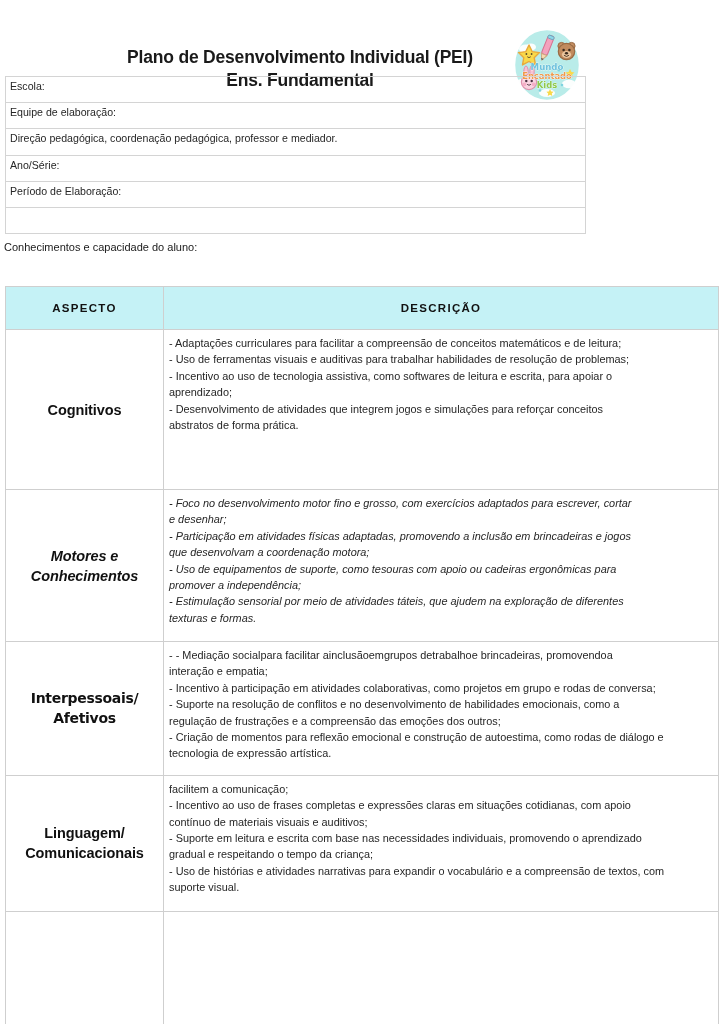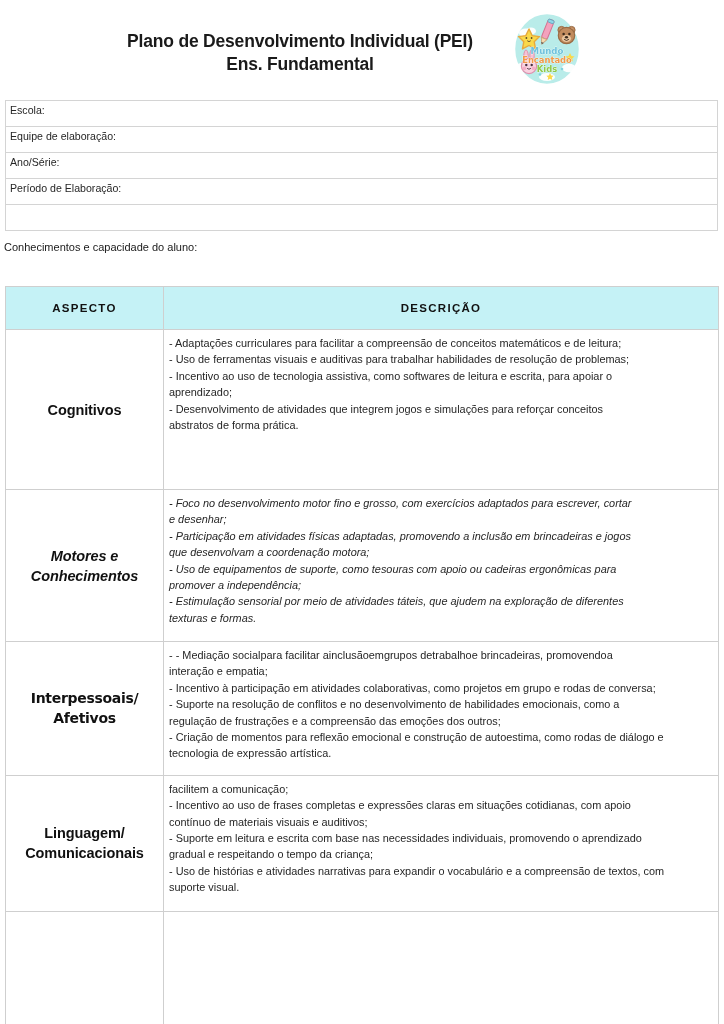--- a/index.html
+++ b/index.html
@@ -14,21 +14,21 @@
   .page {
     position: relative;
     width: 724px;
     height: 1024px;
     background: #ffffff;
   }
 
   
   .header {
     position: absolute;
-    top: 0; left: 0;
+    top: 16px; left: 0;
     width: 600px;
     height: 86px;
   }
   .title-block {
     position: absolute;
     left: 0; right: 0; top: 30px;
     text-align: center;
     padding-left: 40px;
     padding-right: 40px;
   }
@@ -47,22 +47,22 @@
     top: 11px;
     width: 72px;
     height: 76px;
   }
   .logo svg { display: block; width: 72px; height: 76px; }
 
   
   .form-table {
     position: absolute;
     left: 5px;
-    top: 100px;
-    width: 713px;
+    top: 76px;
+    width: 581px;
     border-collapse: collapse;
     table-layout: fixed;
   }
   .form-table td {
     border: 1px solid #d4d4d4;
     height: 26px;
     padding: 3px 4px 0 4px;
     vertical-align: top;
     font-size: 10.6px;
     line-height: 13px;
@@ -224,20 +224,23 @@
   </div>
 
   <table class="form-table">
     <tbody>
       <tr>
         <td>Escola:</td>
       </tr>
       <tr>
         <td>Equipe de elaboração:</td>
       </tr>
+      <tr class="tall">
+        <td>Direção pedagógica, coordenação pedagógica, professor e mediador.</td>
+      </tr>
       <tr>
         <td>Ano/Série:</td>
       </tr>
       <tr>
         <td>Período de Elaboração:</td>
       </tr>
       <tr>
         <td></td>
       </tr>
     </tbody>

